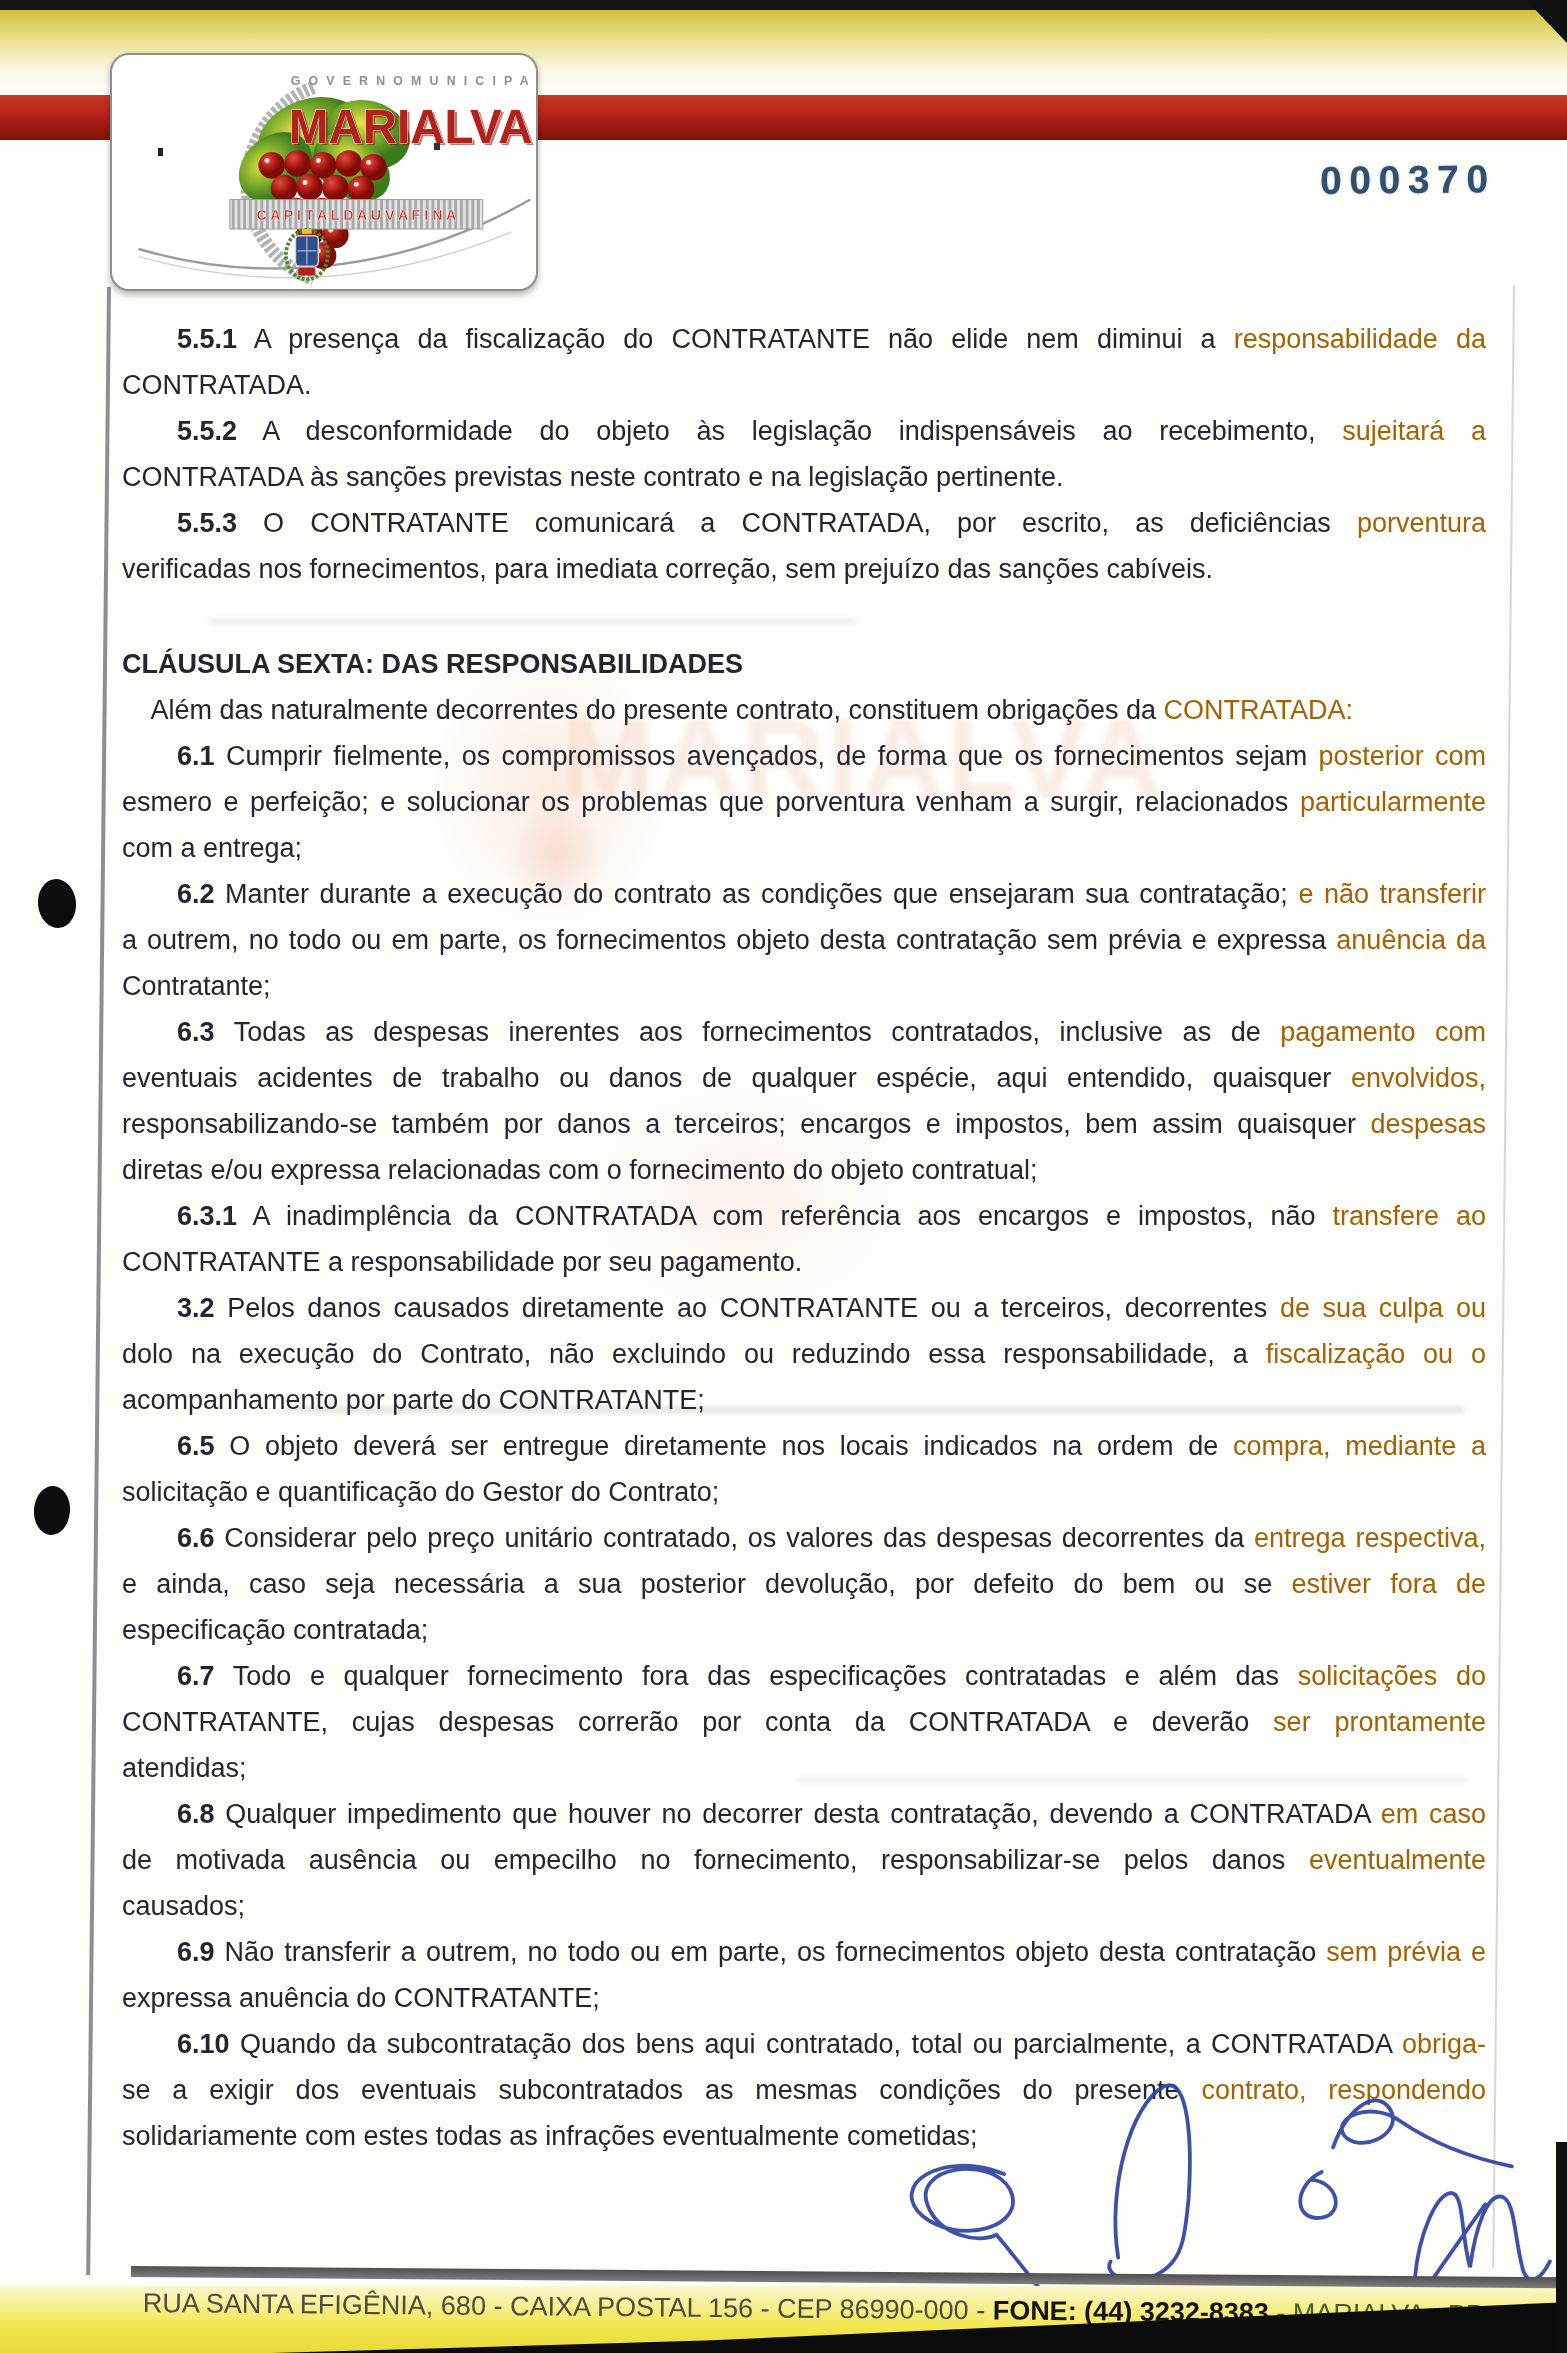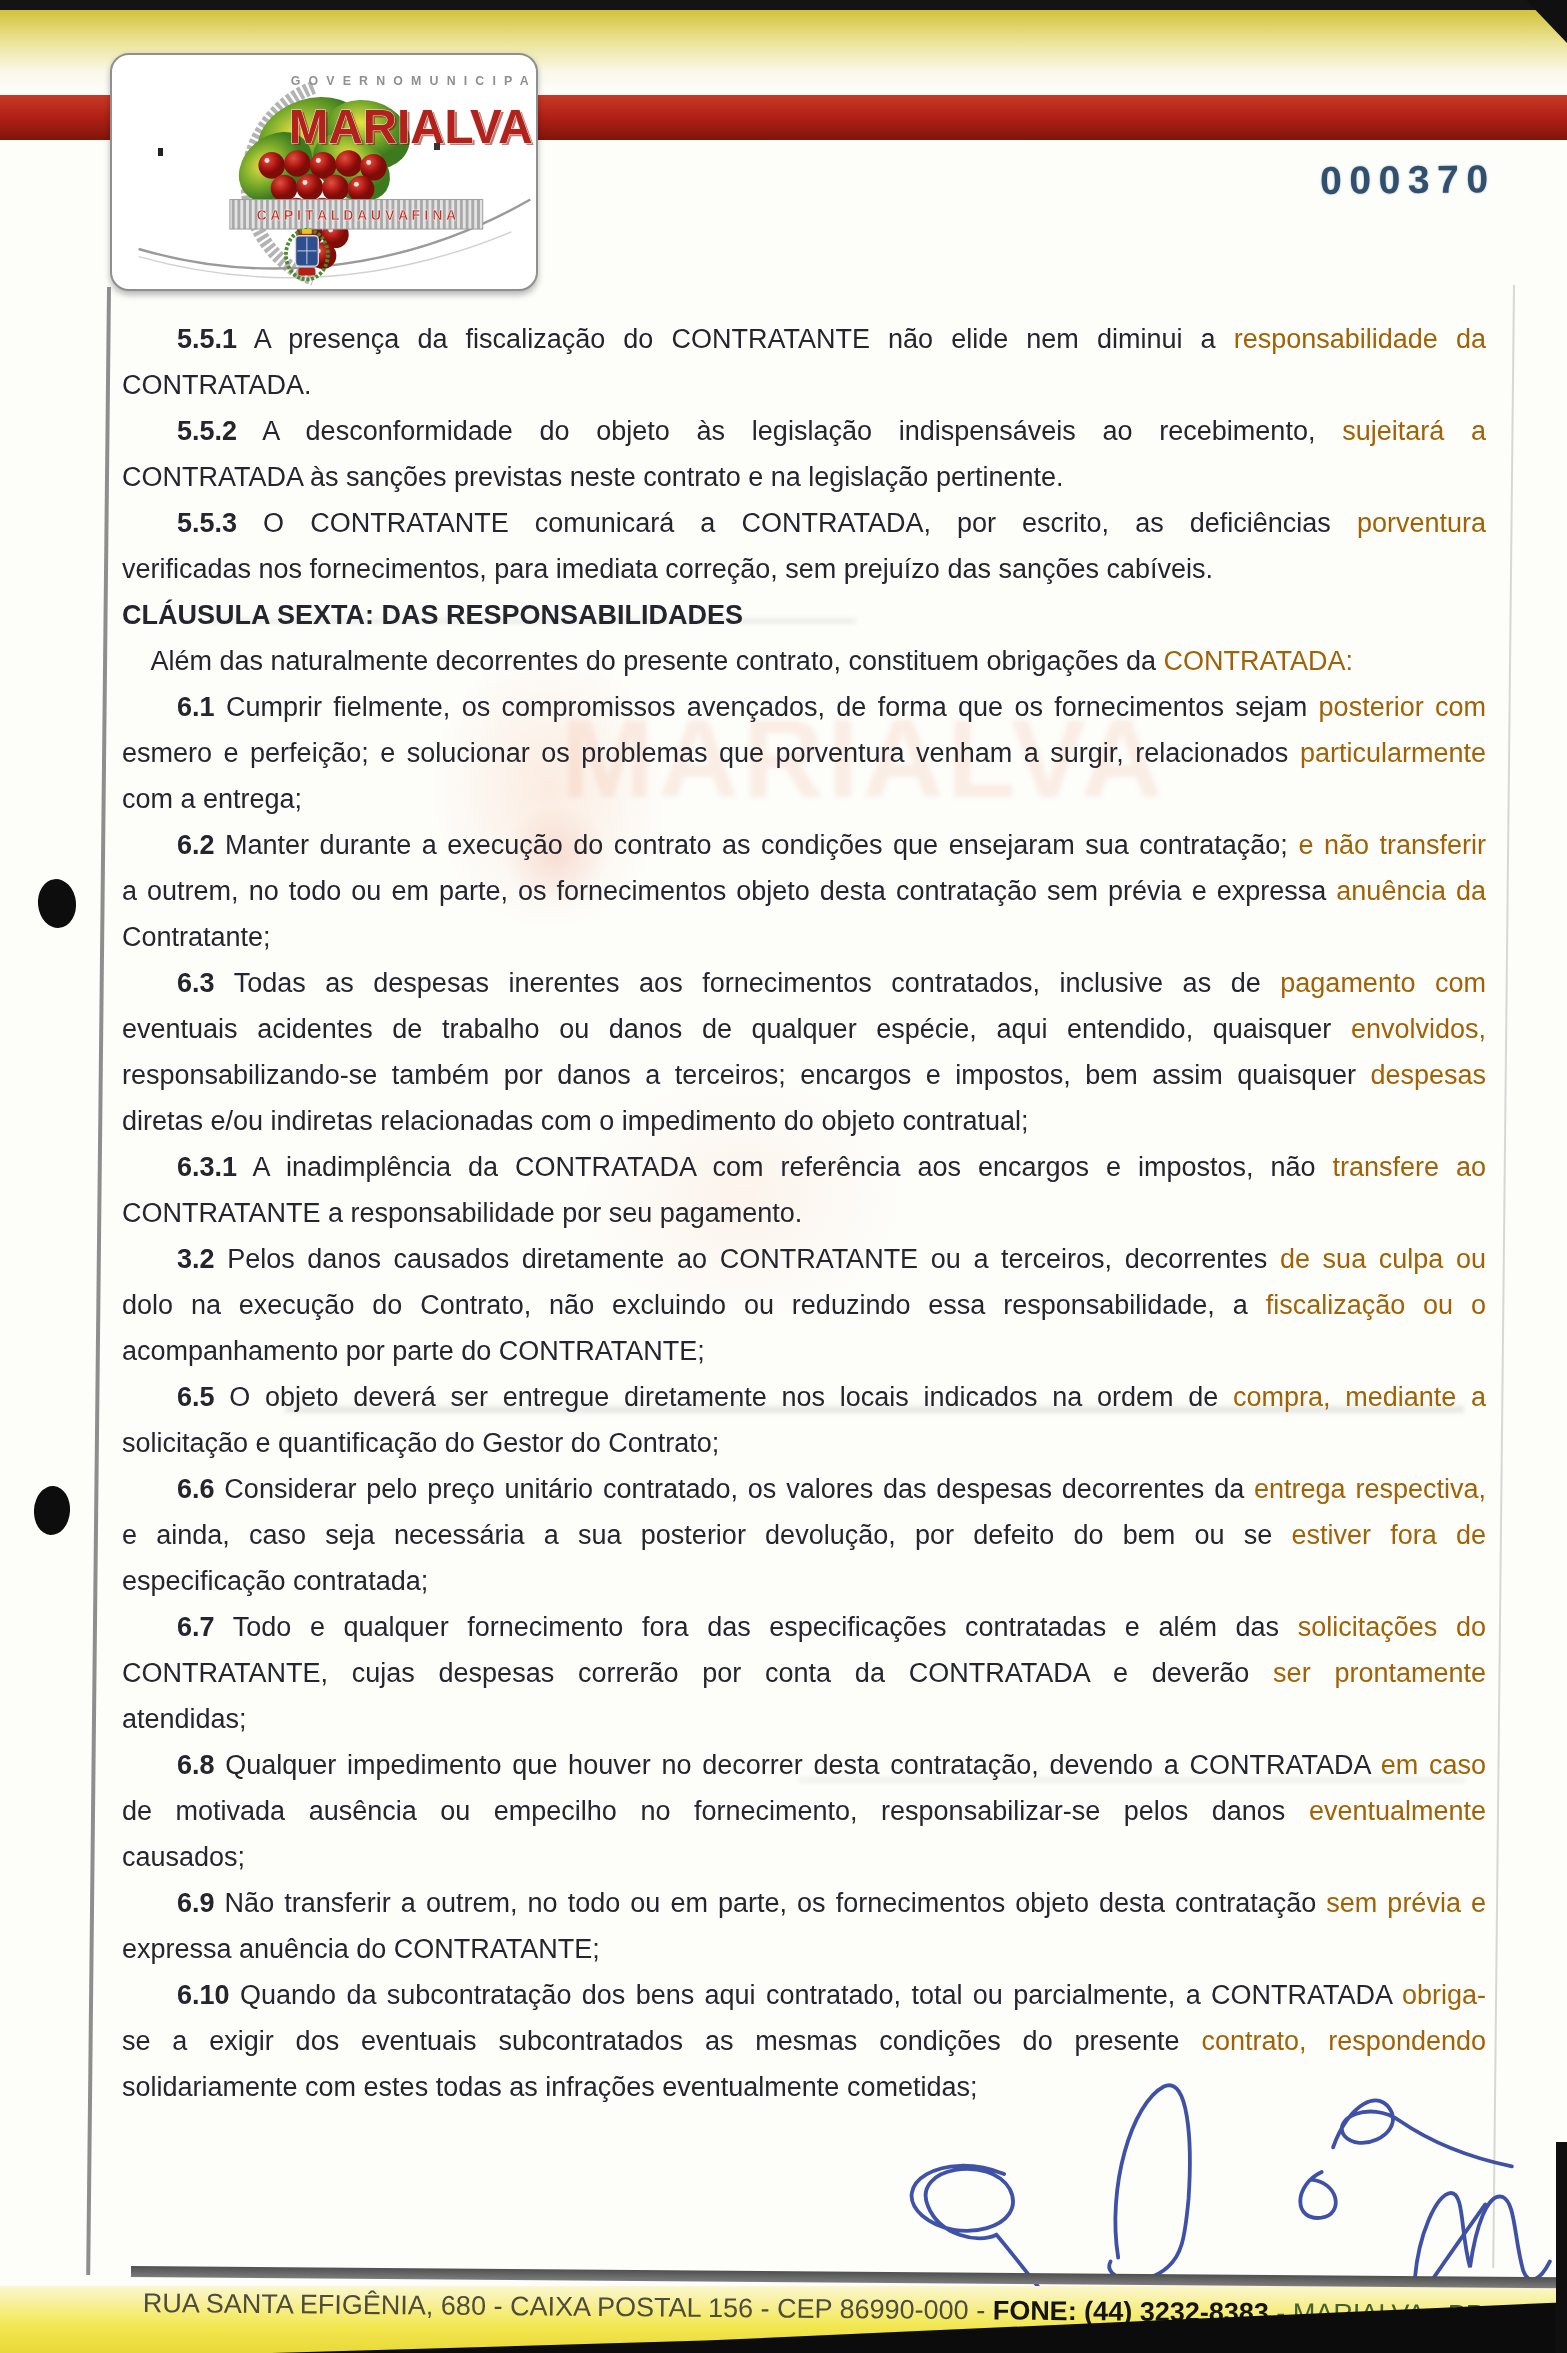--- a/index.html
+++ b/index.html
@@ -55,21 +55,21 @@
   .speck1{left:158px;top:148px;width:4.8px;height:7.6px;background:#222;}
   .speck2{left:434px;top:143px;width:5.7px;height:6.7px;background:#333;}
 
   
   .doc-body{left:122px;top:316px;width:1364px;font-size:27px;line-height:46px;
      color:#25252e;}
   .line{white-space:normal;}
   .line.just{text-align:justify;text-align-last:justify;}
   .seg-b{font-weight:bold;}
   .seg-u{color:#a16207;}
-  .para.heading{}
+  .para.heading{margin-top:49px;}
 
   
   .footer-text{left:143px;top:2288px;width:1408px;font-size:27px;color:#4f4c3c;
      transform:rotate(.5deg);transform-origin:left top;white-space:nowrap;}
   .footer-text .phone{font-weight:bold;color:#16140e;}
   .footer-text .city{color:#44622f;}
   .bottom-yellow{left:0;top:2286px;width:1567px;height:68px;
      background:linear-gradient(180deg,#fbf7d0 0%,#f2e74e 60%,#e9d838 100%);z-index:-0;}
   .bottom-black{left:0;top:2283px;width:1567px;height:71px;background:#0c0c0c;
      clip-path:polygon(15.2% 100%,45% 81%,100% 27%,100% 100%);}
@@ -209,21 +209,21 @@
       </div>
       <div class="para">
         <div class="line just" style="text-indent: 55px;"><span class="seg-b">6.2</span><span> Manter durante a execução do contrato as condições que ensejaram sua contratação; </span><span class="seg-u">e não transferir</span></div>
         <div class="line just"><span>a outrem, no todo ou em parte, os fornecimentos objeto desta contratação sem prévia e expressa </span><span class="seg-u">anuência da</span></div>
         <div class="line"><span>Contratante;</span></div>
       </div>
       <div class="para">
         <div class="line just" style="text-indent: 55px;"><span class="seg-b">6.3</span><span> Todas as despesas inerentes aos fornecimentos contratados, inclusive as de </span><span class="seg-u">pagamento com</span></div>
         <div class="line just"><span>eventuais acidentes de trabalho ou danos de qualquer espécie, aqui entendido, quaisquer </span><span class="seg-u">envolvidos,</span></div>
         <div class="line just"><span>responsabilizando-se também por danos a terceiros; encargos e impostos, bem assim quaisquer </span><span class="seg-u">despesas</span></div>
-        <div class="line"><span>diretas e/ou indiretas relacionadas com o impedimento do objeto contratual;</span></div>
+        <div class="line"><span>diretas e/ou expressa relacionadas com o fornecimento do objeto contratual;</span></div>
       </div>
       <div class="para">
         <div class="line just" style="text-indent: 55px;"><span class="seg-b">6.3.1</span><span> A inadimplência da CONTRATADA com referência aos encargos e impostos, não </span><span class="seg-u">transfere ao</span></div>
         <div class="line"><span>CONTRATANTE a responsabilidade por seu pagamento.</span></div>
       </div>
       <div class="para">
         <div class="line just" style="text-indent: 55px;"><span class="seg-b">3.2</span><span> Pelos danos causados diretamente ao CONTRATANTE ou a terceiros, decorrentes </span><span class="seg-u">de sua culpa ou</span></div>
         <div class="line just"><span>dolo na execução do Contrato, não excluindo ou reduzindo essa responsabilidade, a </span><span class="seg-u">fiscalização ou o</span></div>
         <div class="line"><span>acompanhamento por parte do CONTRATANTE;</span></div>
       </div>

